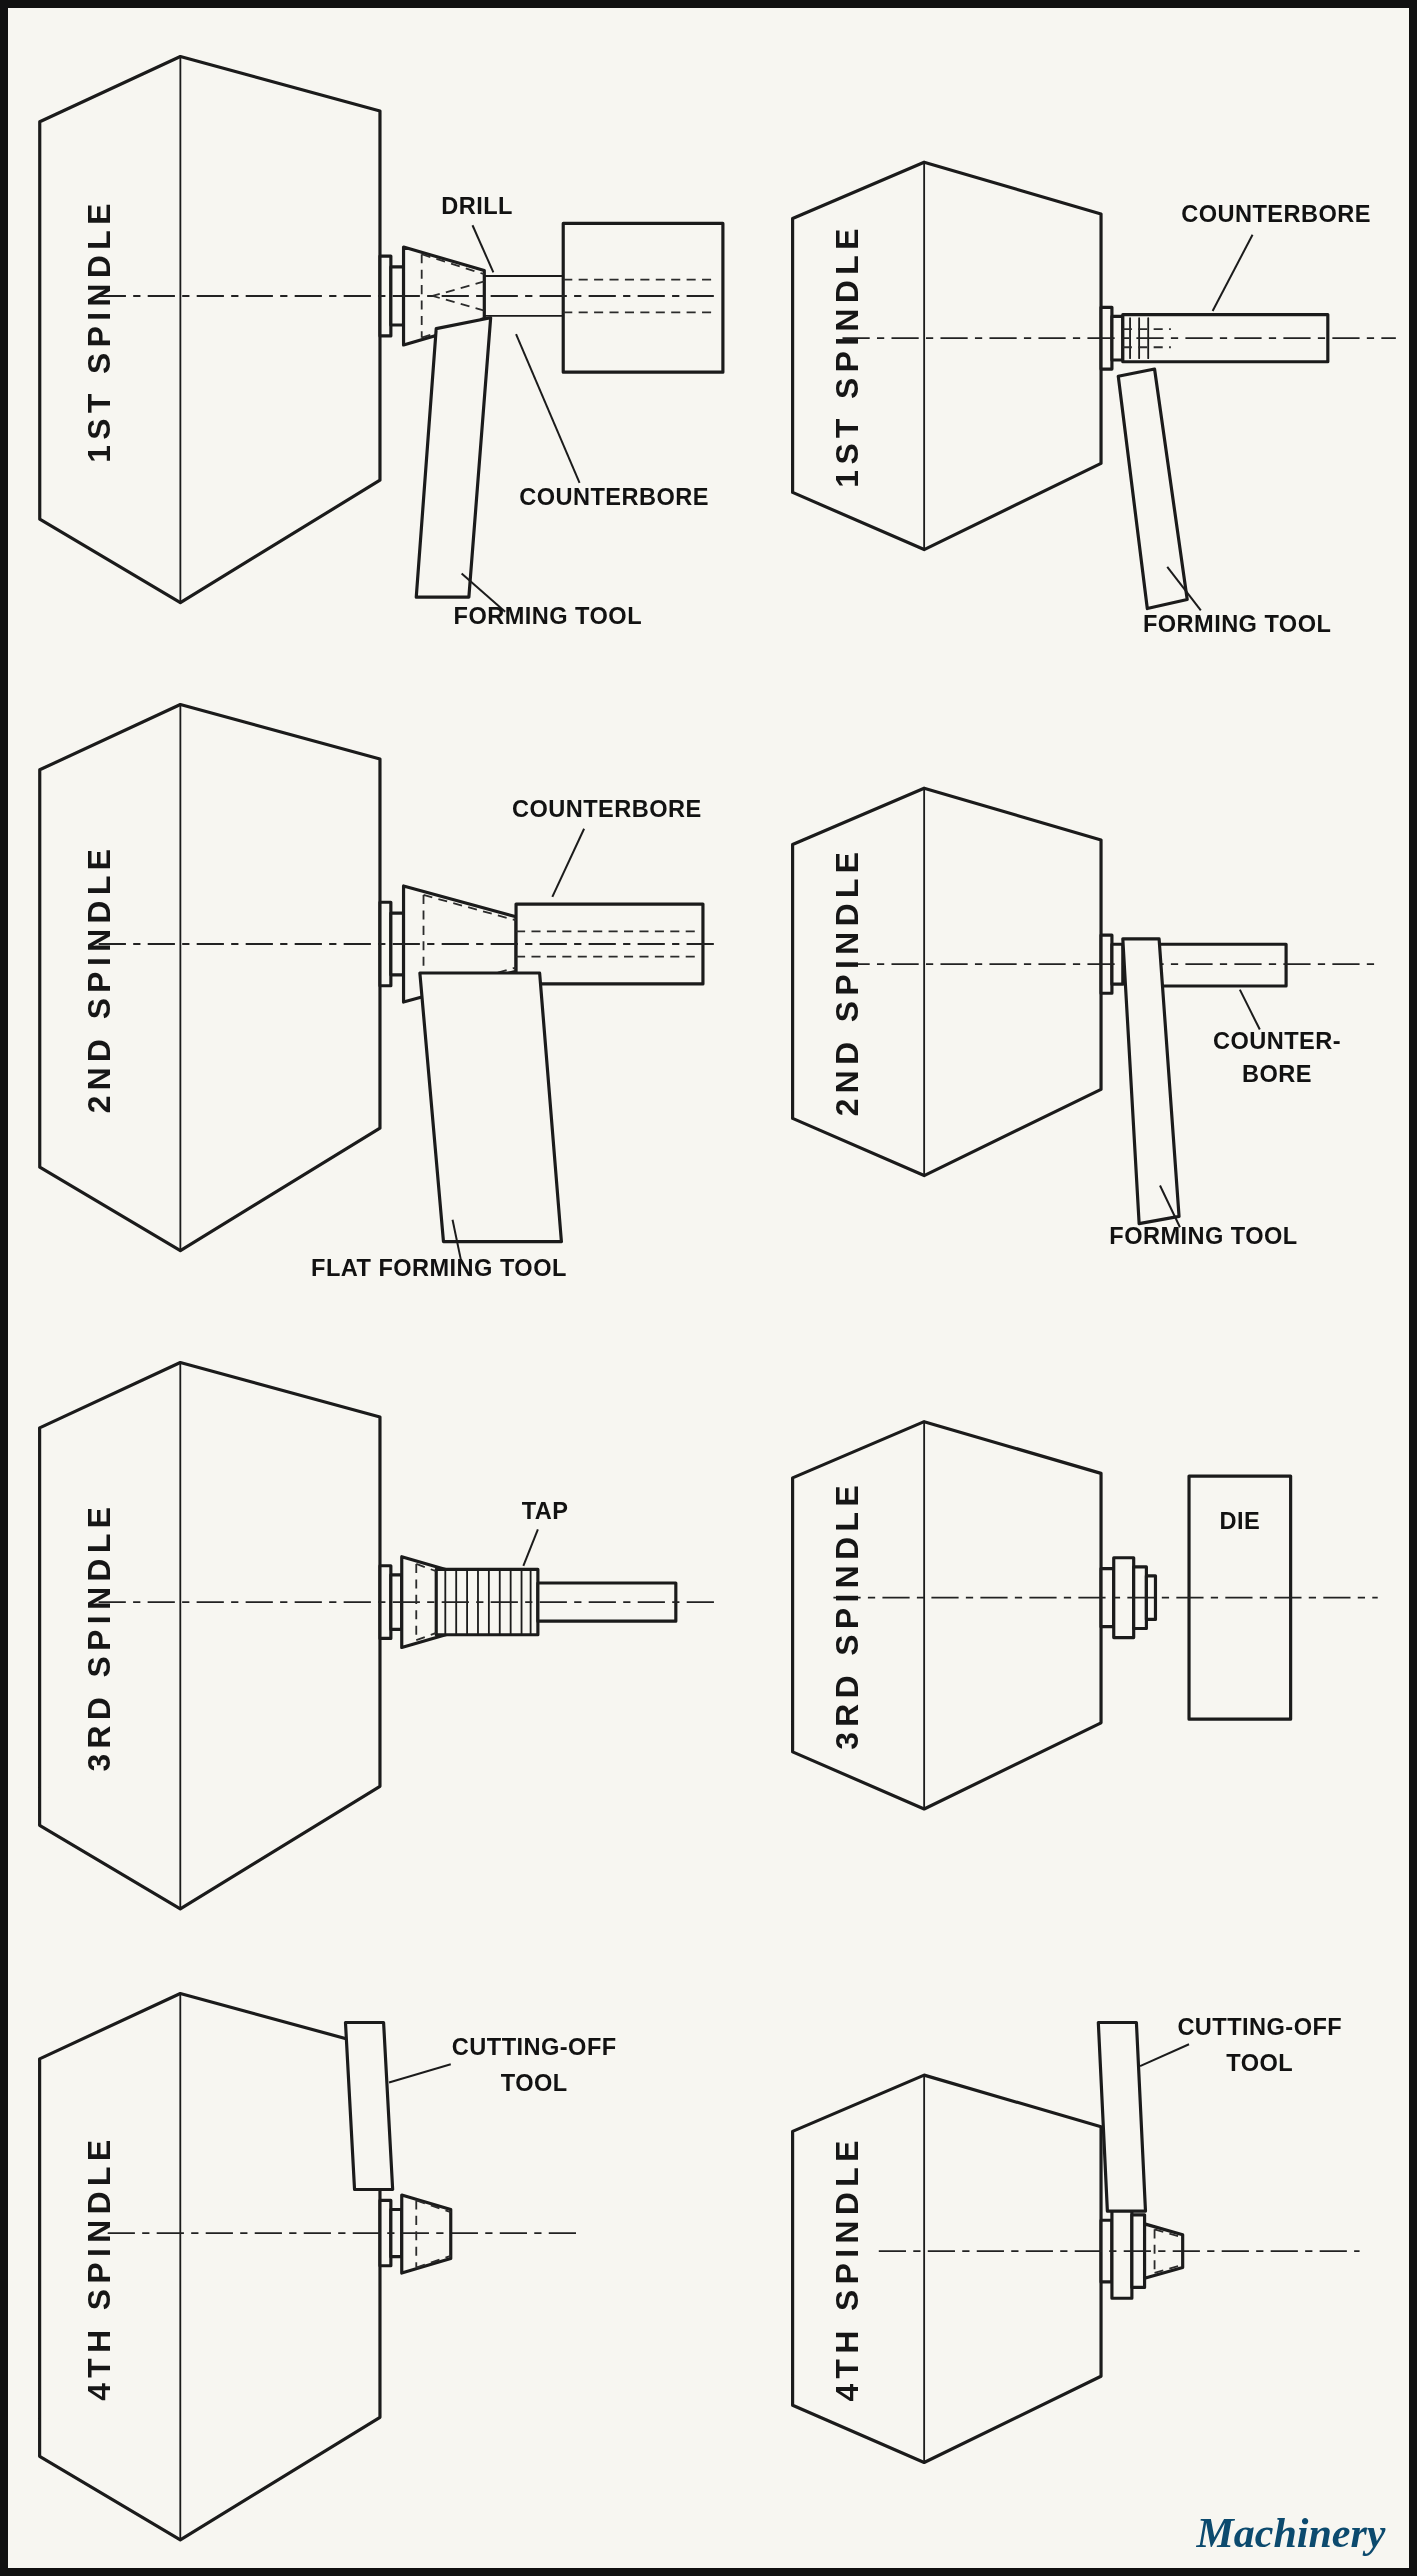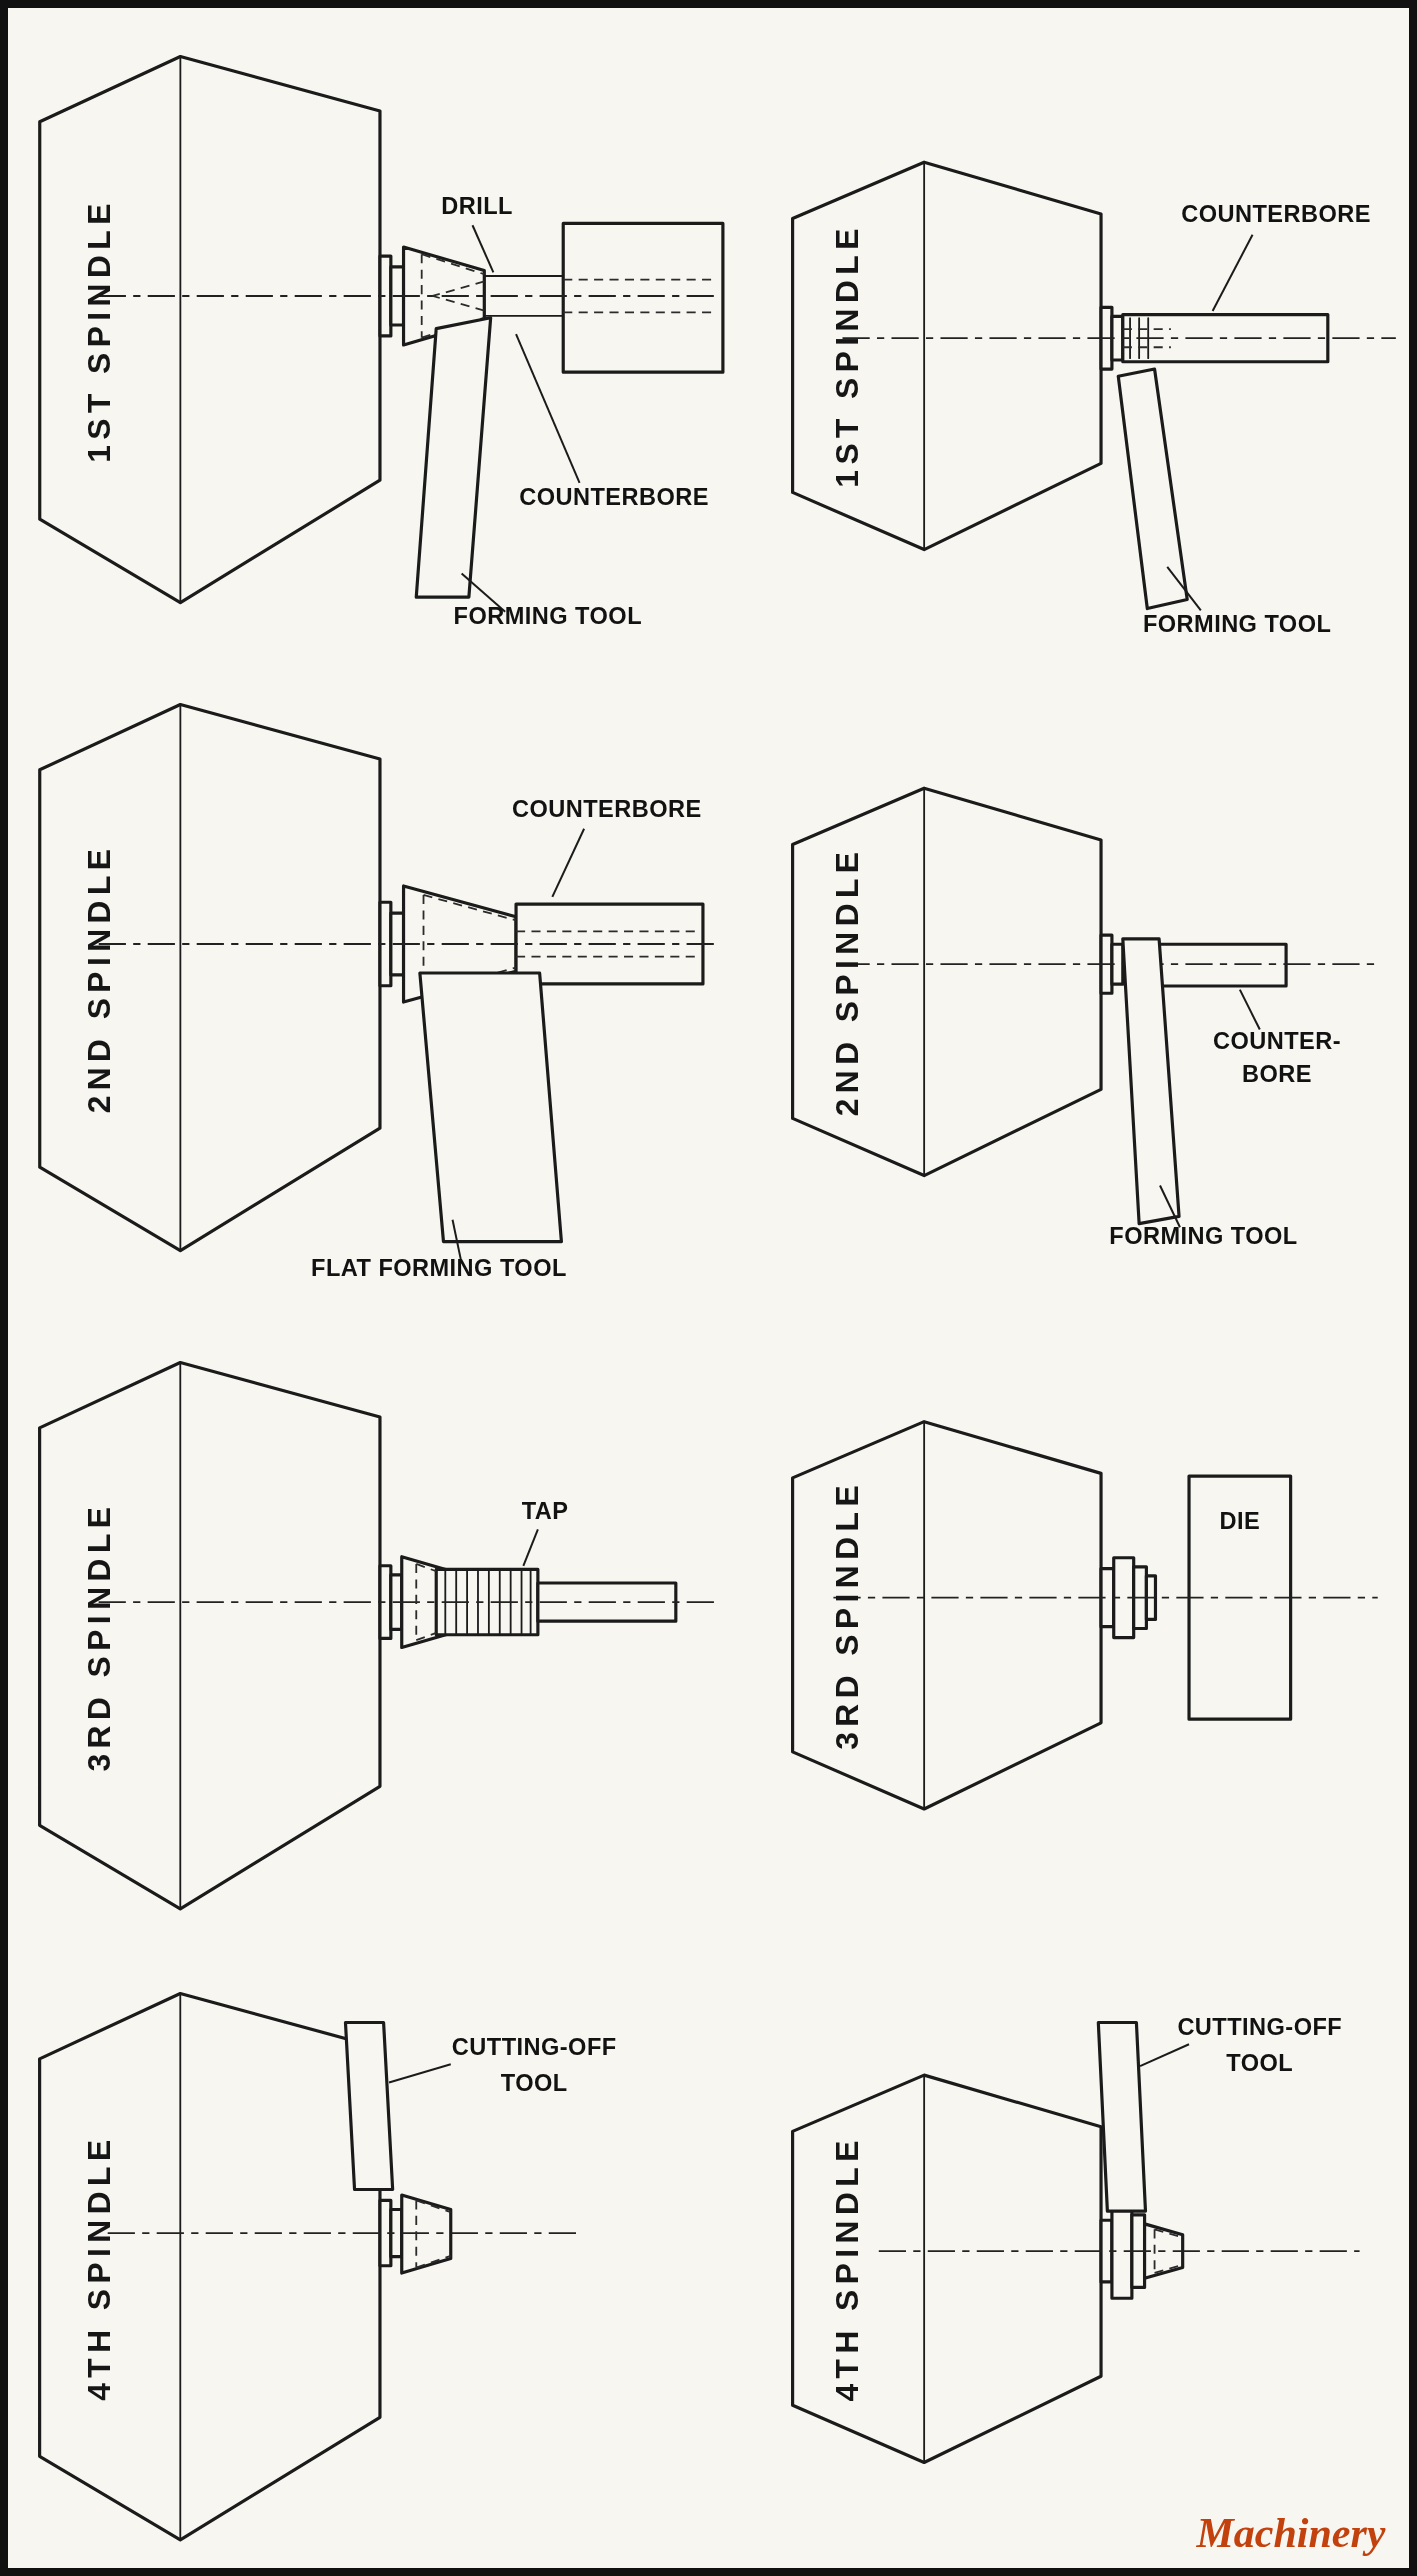--- a/index.html
+++ b/index.html
@@ -10,21 +10,21 @@
   .panel svg{display:block;width:100%;height:100%;}
   .shape{fill:#f7f6f1;stroke:#1b1b1b;stroke-width:3.5;stroke-linejoin:round;}
   .ln{fill:none;stroke:#1b1b1b;stroke-width:3.5;stroke-linejoin:round;stroke-linecap:round;}
   .thin{stroke-width:2;}
   .dash{fill:none;stroke:#2b2b2b;stroke-width:2;stroke-dasharray:10 7;}
   .axis{fill:none;stroke:#222;stroke-width:2;stroke-dasharray:30 8 8 8;}
   .leader{fill:none;stroke:#1b1b1b;stroke-width:2.2;}
   .splbl{font-weight:600;font-size:35px;letter-spacing:6px;fill:#161616;}
   .lbl{font-weight:700;font-size:26px;letter-spacing:.5px;fill:#121212;}
   .credit{position:absolute;right:23.6px;bottom:11px;
-          font:italic 700 42px "Liberation Serif",serif;color:#c2410c;text-align:center;}
+          font:italic 700 42px "Liberation Serif",serif;color:#0c4a6e;text-align:center;}
 </style>
 </head>
 <body>
 
 <div class="page">
 
   <div class="panel" style="left:18px;top:13.6px;width:717px;height:626px">
     <svg viewBox="0 0 790 690">
       <g>
         <path class="shape" d="M15,110 L170,38 L390,98 L390,505 L170,640 L15,548 Z"></path>

